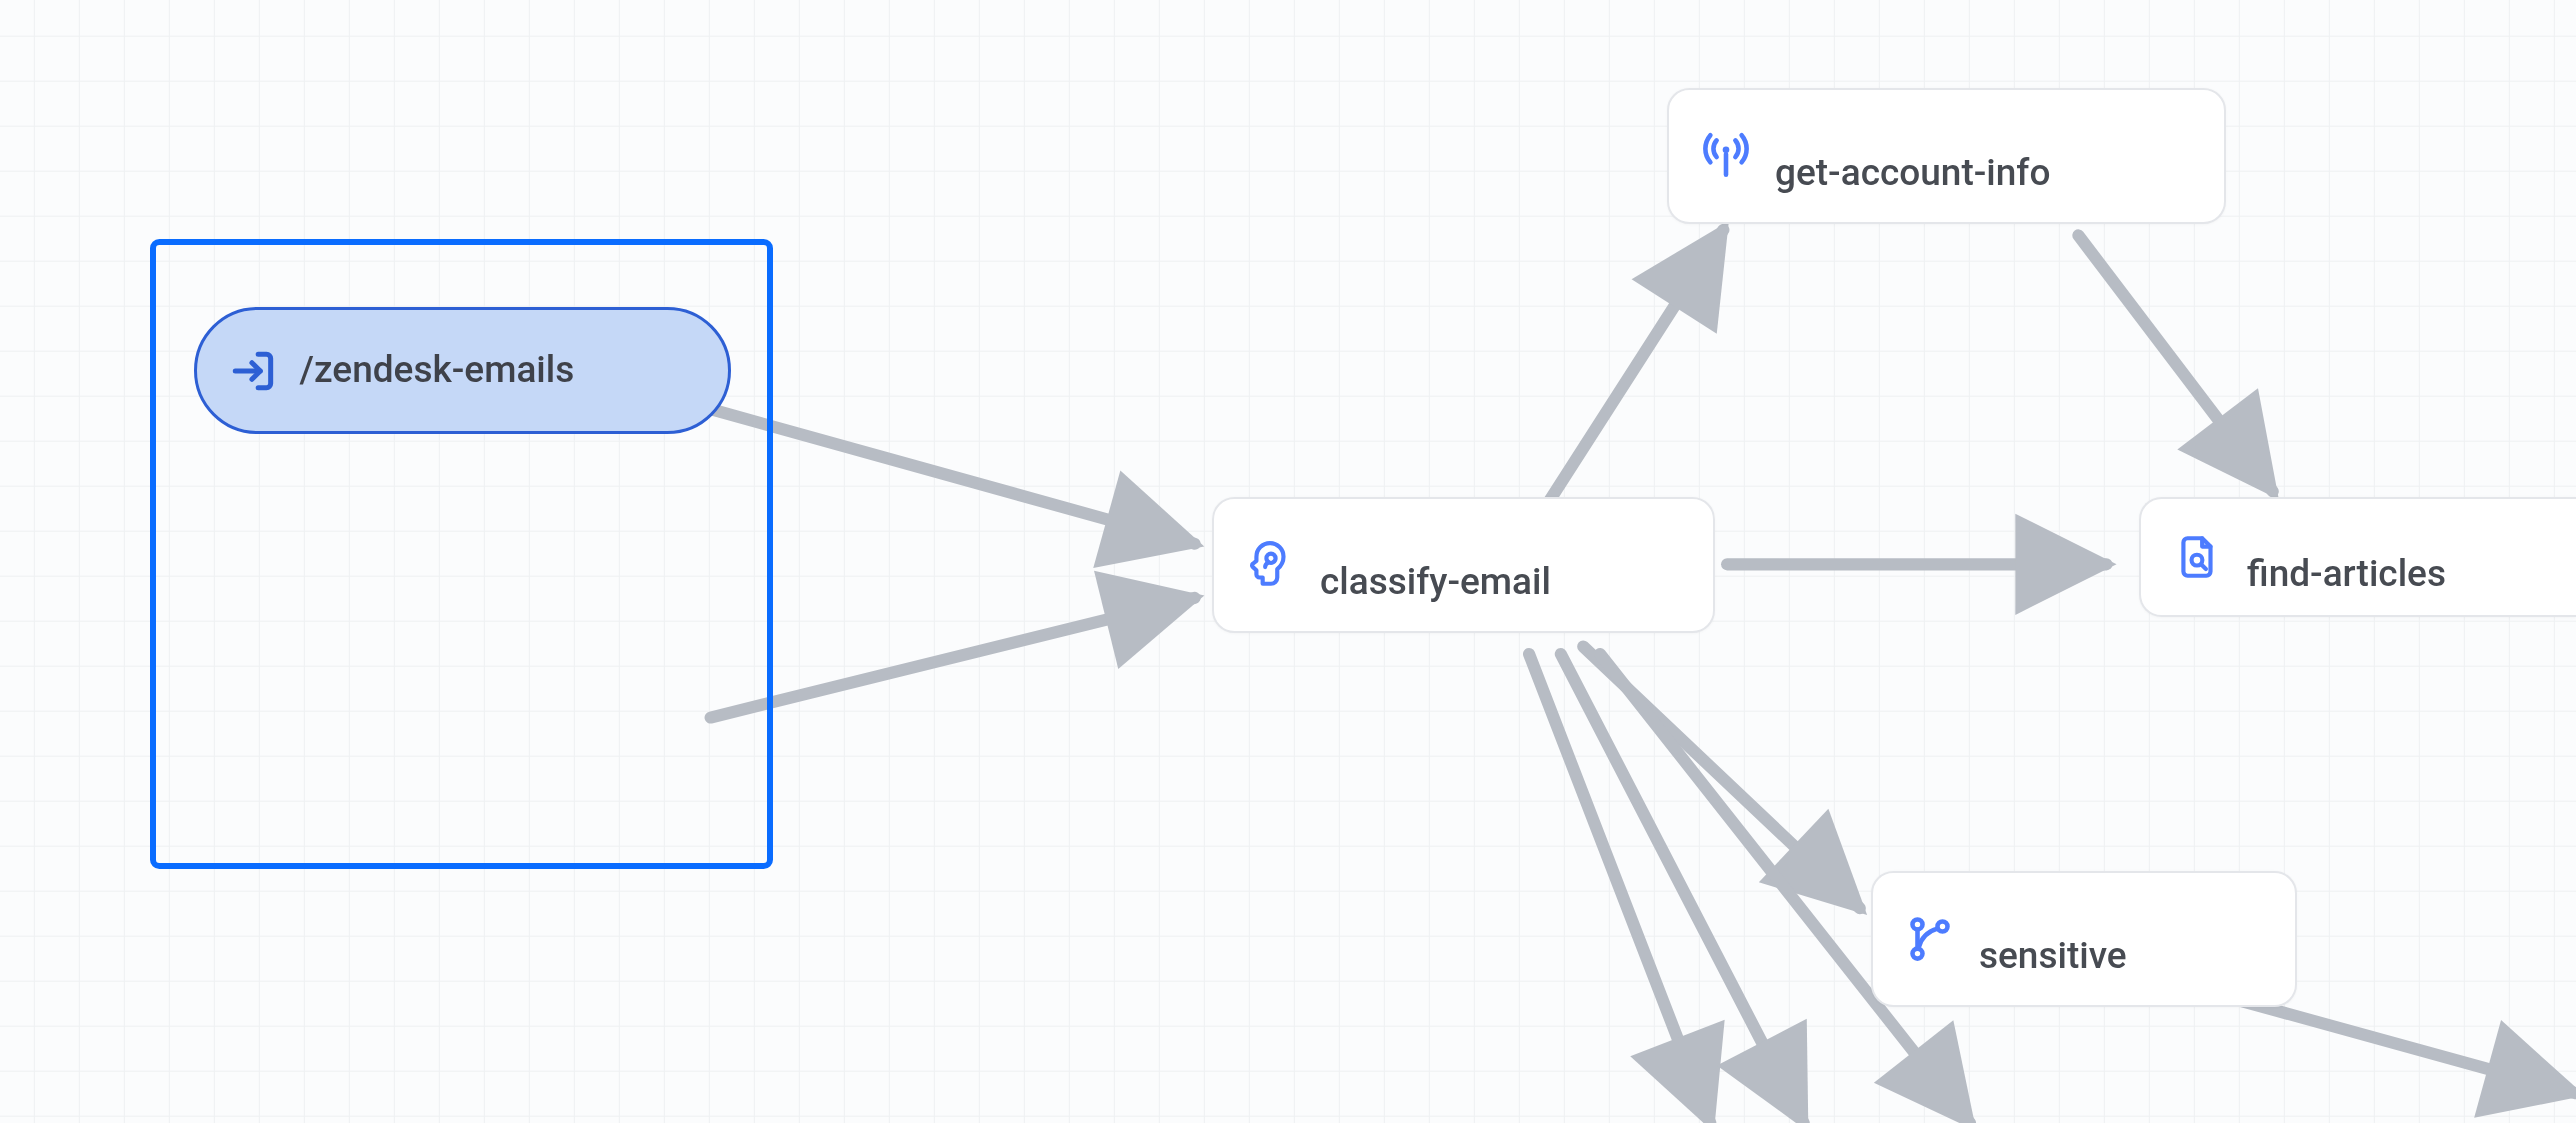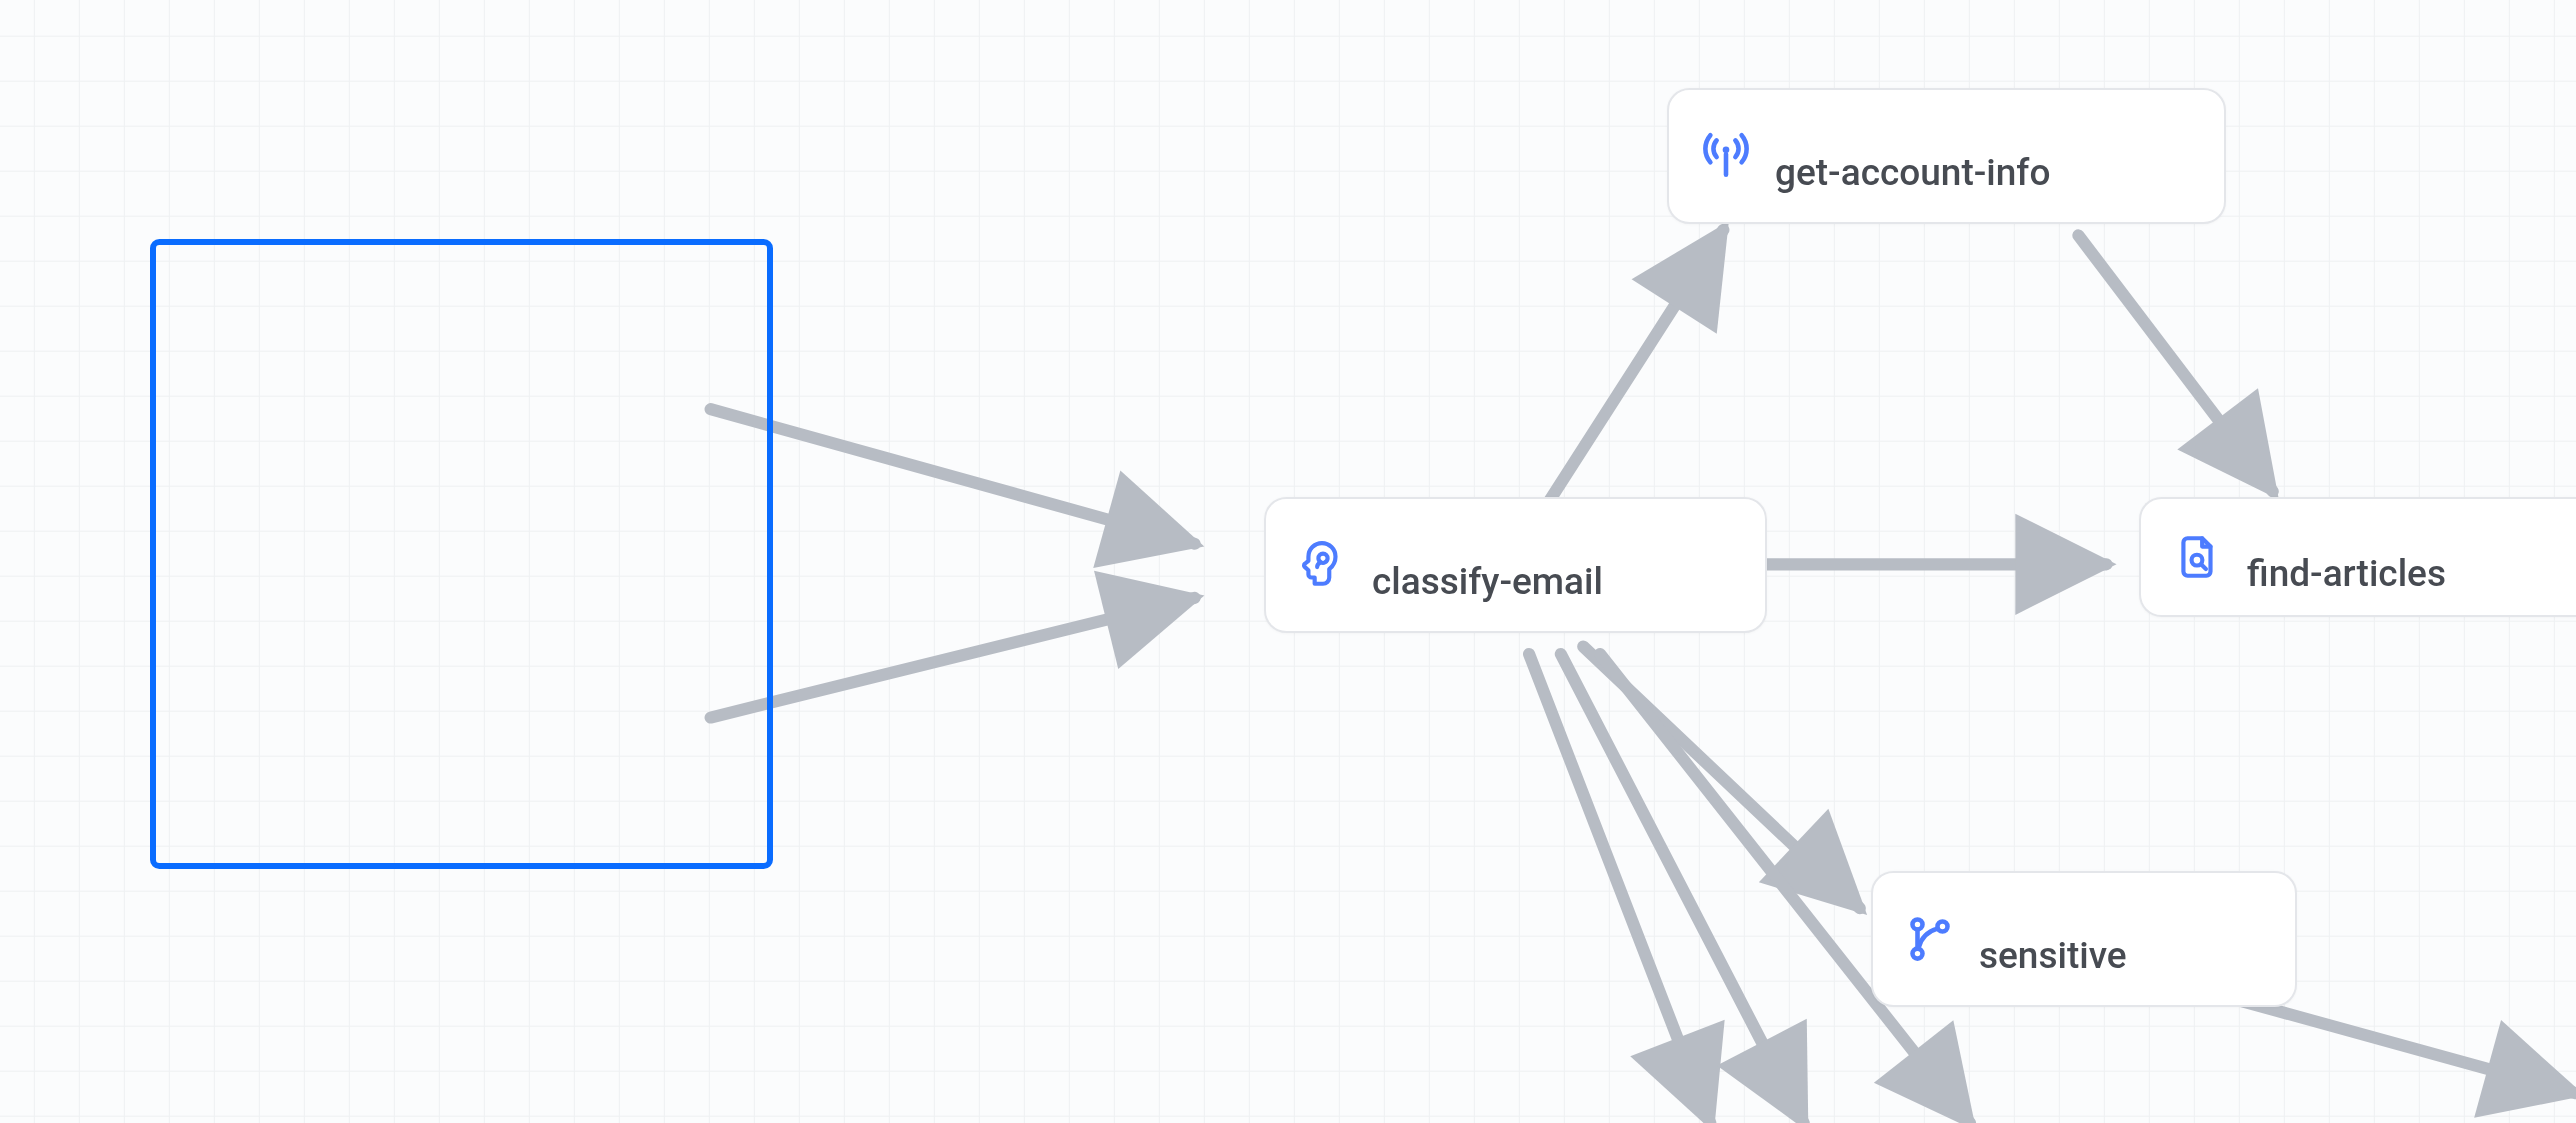--- a/index.html
+++ b/index.html
@@ -114,23 +114,33 @@
       <line x1="1636" y1="700" x2="1830" y2="1202"></line>
 
       <line x1="1670" y1="700" x2="1930" y2="1202"></line>
 
       <line x1="1712" y1="700" x2="2108" y2="1202"></line>
     </g>
   </svg>
 
   <div class="selection-box" style="left:150px; top:239px; width:623px; height:630px;"></div>
 
+  <div class="pill-node" style="left:194px; top:307px; width:537px; height:127px;">
+    <span class="icon-box">
+      <svg viewBox="0 0 24 24" width="50" height="50" fill="none" stroke="#2d5fd4" stroke-width="2.4" stroke-linecap="round" stroke-linejoin="round">
+        <path d="M14 4 h4 a2 2 0 0 1 2 2 v12 a2 2 0 0 1 -2 2 h-4"></path>
+        <path d="M3 12 h12"></path>
+        <path d="M11 8 l4 4 -4 4"></path>
+      </svg>
+    </span>
+    <span class="label">/zendesk-emails</span>
+  </div>
 
 
-  <div class="step-node" style="left:1264px; top:497px; width:503px; height:136px;">
+  <div class="step-node" style="left:1212px; top:497px; width:503px; height:136px;">
     <span class="icon-box">
       <svg viewBox="0 0 24 24" width="50" height="50" fill="none" stroke="#4d7cff" stroke-width="2" stroke-linecap="round" stroke-linejoin="round">
         <path d="M8 21 v-3 H6.5 A1.5 1.5 0 0 1 5 16.5 v-2 L3.2 12.9 a1 1 0 0 1 0.1 -1.5 L5 10 V8 a6.5 6.5 0 0 1 13 0 c0 3.2 -1.8 5 -3 6 v4 a3 3 0 0 1 -3 3 Z"></path>
         <path d="M12 6.5 a2.2 2.2 0 0 0 -2.2 2.2 c0 1 .6 1.6 1.2 2 a2 2 0 0 0 2 0 c.6-.4 1.2-1 1.2-2 A2.2 2.2 0 0 0 12 6.5 Z"></path>
         <path d="M10.5 11 c-.8.4-1.3 1.1-1.3 2"></path>
       </svg>
     </span>
     <span class="label">classify-email</span>
   </div>
 

